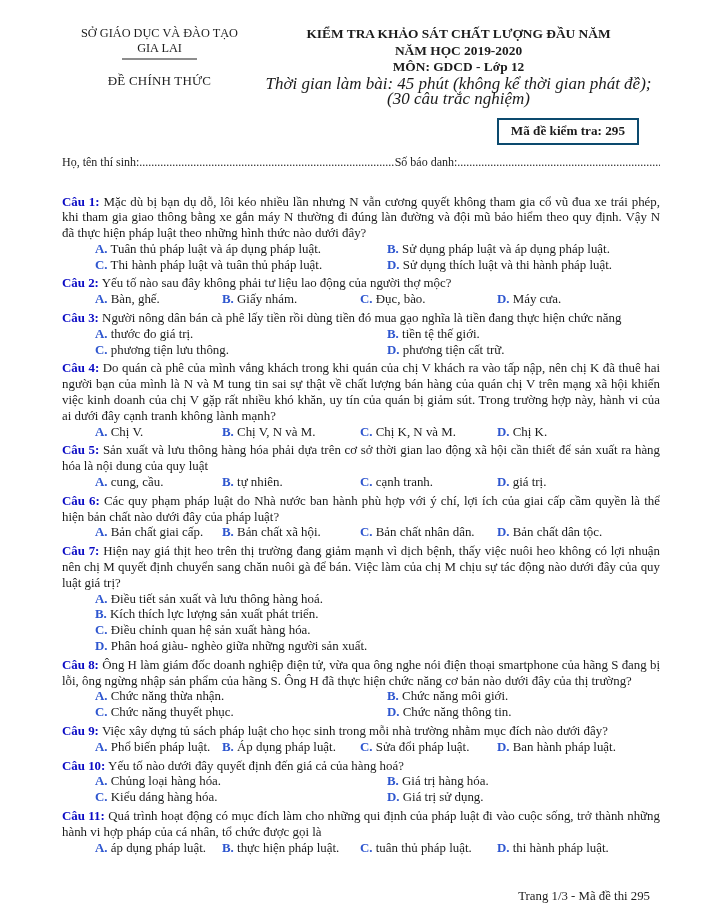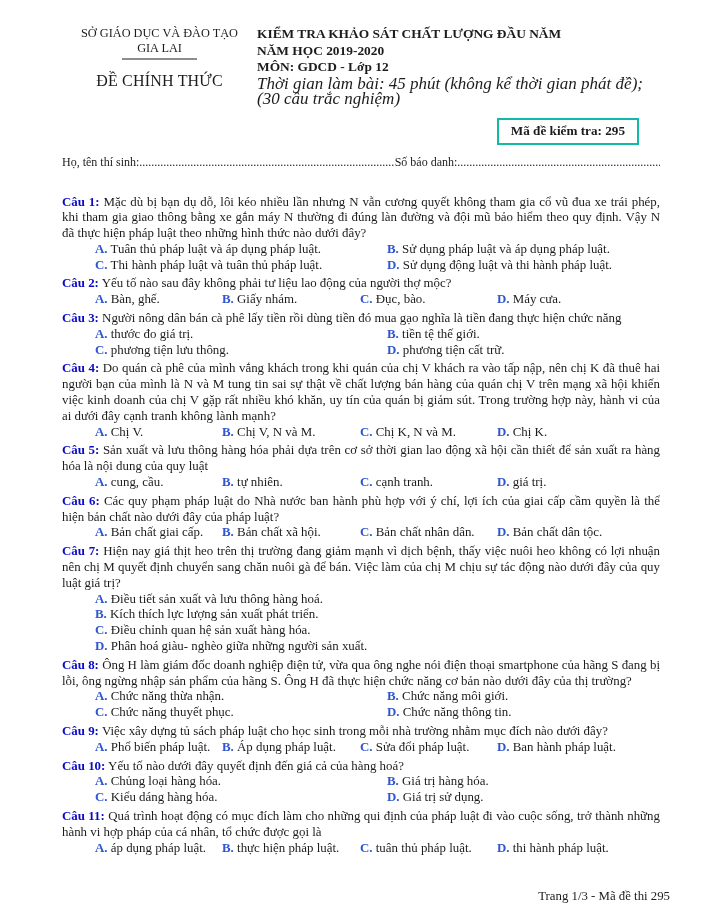--- a/index.html
+++ b/index.html
@@ -8,27 +8,27 @@
     font-family:"Liberation Serif","DejaVu Serif",serif;
     color:#1c1c1c;
     -webkit-font-smoothing:antialiased;
   }
   .page{box-sizing:border-box;width:710px;height:920px;padding:26px 50px 12px 62px;position:relative;}
 
   
   .header{display:flex;align-items:flex-start;}
   .h-left{width:195px;text-align:center;font-size:12.3px;line-height:15px;flex:none;}
   .gia-lai{display:inline-block;border-bottom:2.5px solid #8d8d8d;padding:0 15px 2px;}
-  .official{margin-top:13px;font-size:16px;letter-spacing:.2px;}
-  .h-right{flex:1;text-align:left;}
+  .official{margin-top:13px;font-size:13px;letter-spacing:.2px;}
+  .h-right{flex:1;text-align:center;}
   .t-bold{font-weight:bold;font-size:13.4px;line-height:16.5px;}
   .t-italic{font-style:italic;font-size:17px;line-height:15.5px;}
 
   .code-row{display:flex;justify-content:flex-end;margin:11px 21px 0 0;}
-  .code-box{border:2px solid #14b8a6;padding:3px 12px 4px;font-weight:bold;font-size:13.2px;white-space:nowrap;}
+  .code-box{border:2px solid #0c4a6e;padding:3px 12px 4px;font-weight:bold;font-size:13.2px;white-space:nowrap;}
 
   .cand-line{display:flex;margin-top:9px;font-size:12px;line-height:17px;white-space:nowrap;overflow:hidden;}
   .cand-line .lbl{flex:none;}
   .dots{overflow:hidden;flex:1 1 0;}
   .dots.name{flex-grow:1.26;}
 
   
   .questions{margin-top:24px;}
   .q{margin-top:3px;}
   .q-text{font-size:12.9px;line-height:15.8px;text-align:justify;}
@@ -36,21 +36,21 @@
   .b{font-weight:normal;}
   .opts{padding-left:33px;font-size:12.9px;line-height:15.8px;}
   .opt-letter{color:var(--opt-letter,#2e56cf);font-weight:bold;}
   .opts-row4{display:grid;grid-template-columns:127px 138px 137px auto;}
   .opts-col2{display:grid;grid-template-columns:292px auto;}
   .opts-list .opt{display:block;}
   .opt{white-space:nowrap;overflow:hidden;}
   .opts-list .opt{white-space:normal;}
 
   
-  .footer{position:absolute;right:40px;bottom:16px;font-size:12.8px;}
+  .footer{position:absolute;right:60px;bottom:16px;font-size:12.8px;}
 </style>
 </head>
 <body style="color: rgb(28, 28, 28);">
 
 <div class="page">
 
   <div class="header">
     <div class="h-left">
       <div>SỞ GIÁO DỤC VÀ ĐÀO TẠO</div>
       <div><span class="gia-lai">GIA LAI</span></div>
@@ -78,21 +78,21 @@
 
   <div class="questions" id="questions">
       <div class="q">
     <div class="q-text">
       <span class="q-label">Câu 1:</span><span class="q-body"><span> Mặc dù bị bạn dụ dỗ, lôi kéo nhiều lần nhưng N vẫn cương quyết không tham gia cổ vũ đua xe trái phép, khi tham gia giao thông bằng xe gắn máy N thường đi đúng làn đường và đội mũ bảo hiểm theo quy định. Vậy N đã thực hiện pháp luật theo những hình thức nào dưới đây?</span></span>
     </div>
     <div class="opts opts-col2">
           <span class="opt"><span class="opt-letter">A.</span><span> Tuân thủ pháp luật và áp dụng pháp luật.</span></span>
           <span class="opt"><span class="opt-letter">B.</span><span> Sử dụng pháp luật và áp dụng pháp luật.</span></span>
           <span class="opt"><span class="opt-letter">C.</span><span> Thi hành pháp luật và tuân thủ pháp luật.</span></span>
-          <span class="opt"><span class="opt-letter">D.</span><span> Sử dụng động luật và thi hành pháp luật.</span></span>
+          <span class="opt"><span class="opt-letter">D.</span><span> Sử dụng thích luật và thi hành pháp luật.</span></span>
         </div>
   </div>
       <div class="q">
     <div class="q-text">
       <span class="q-label">Câu 2:</span><span class="q-body"><span> Yếu tố nào sau đây </span><span class="b">không</span><span> phải tư liệu lao động của người thợ mộc?</span></span>
     </div>
     <div class="opts opts-row4">
           <span class="opt"><span class="opt-letter">A.</span><span> Bàn, ghế.</span></span>
           <span class="opt"><span class="opt-letter">B.</span><span> Giấy nhám.</span></span>
           <span class="opt"><span class="opt-letter">C.</span><span> Đục, bào.</span></span>

